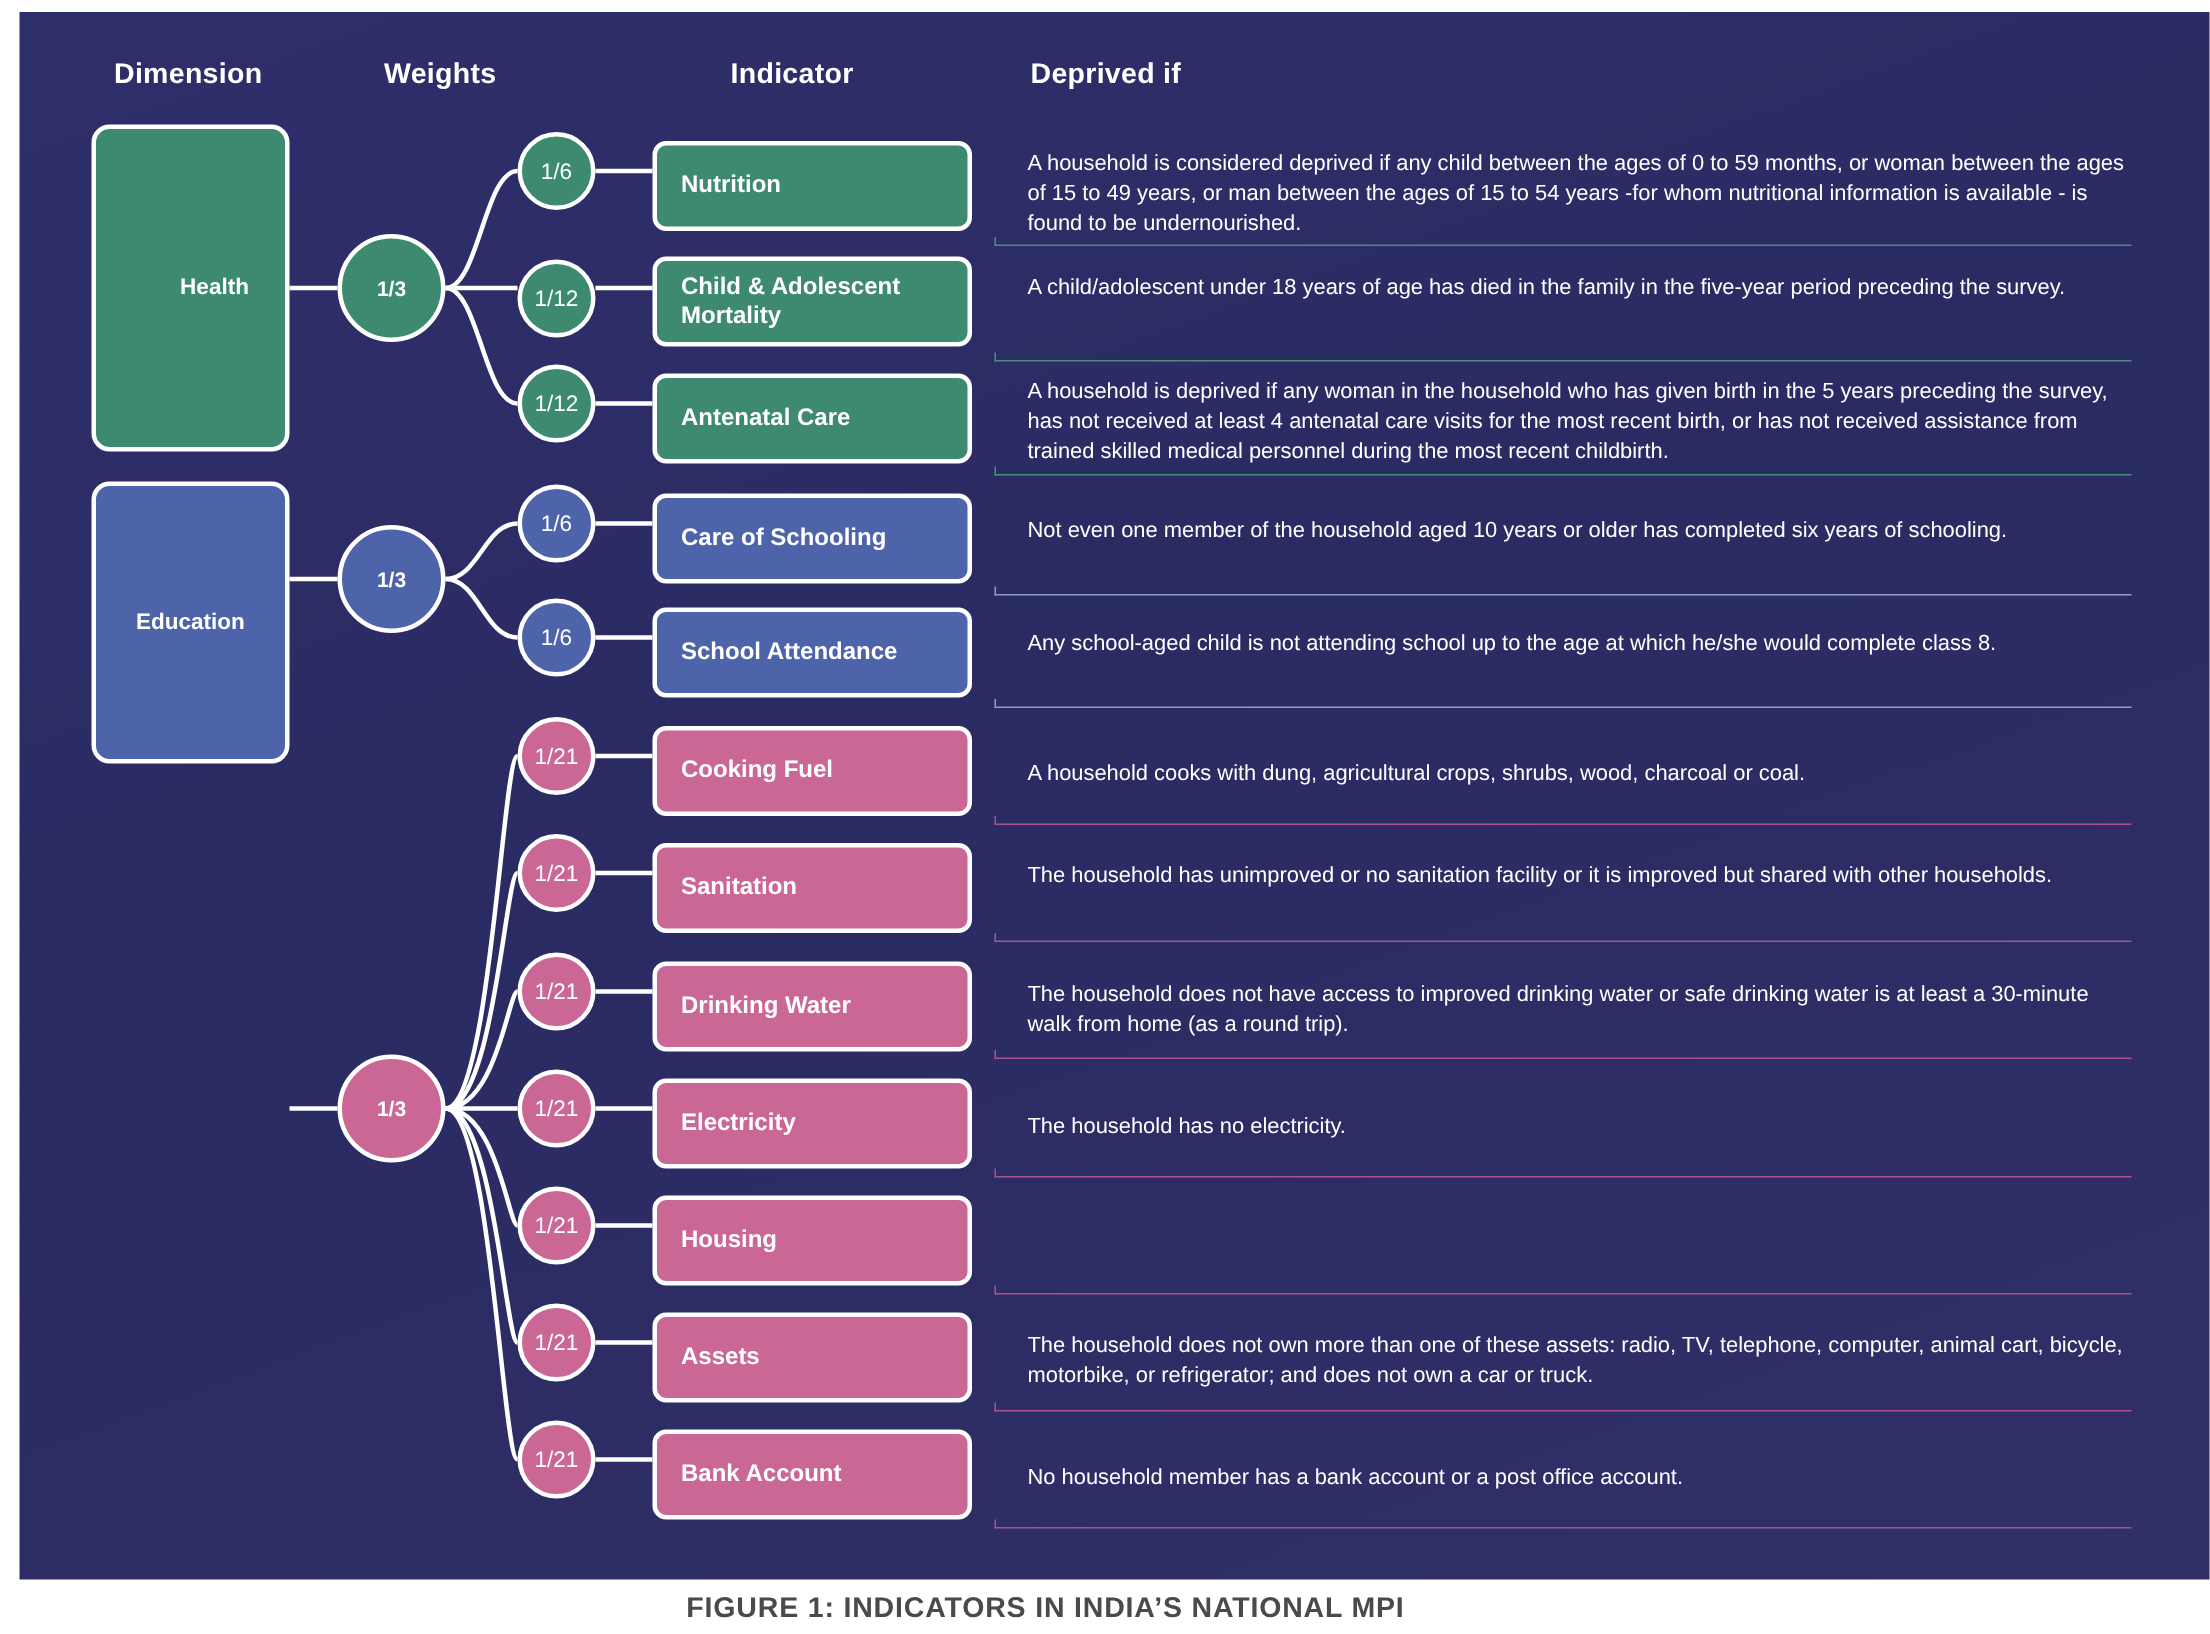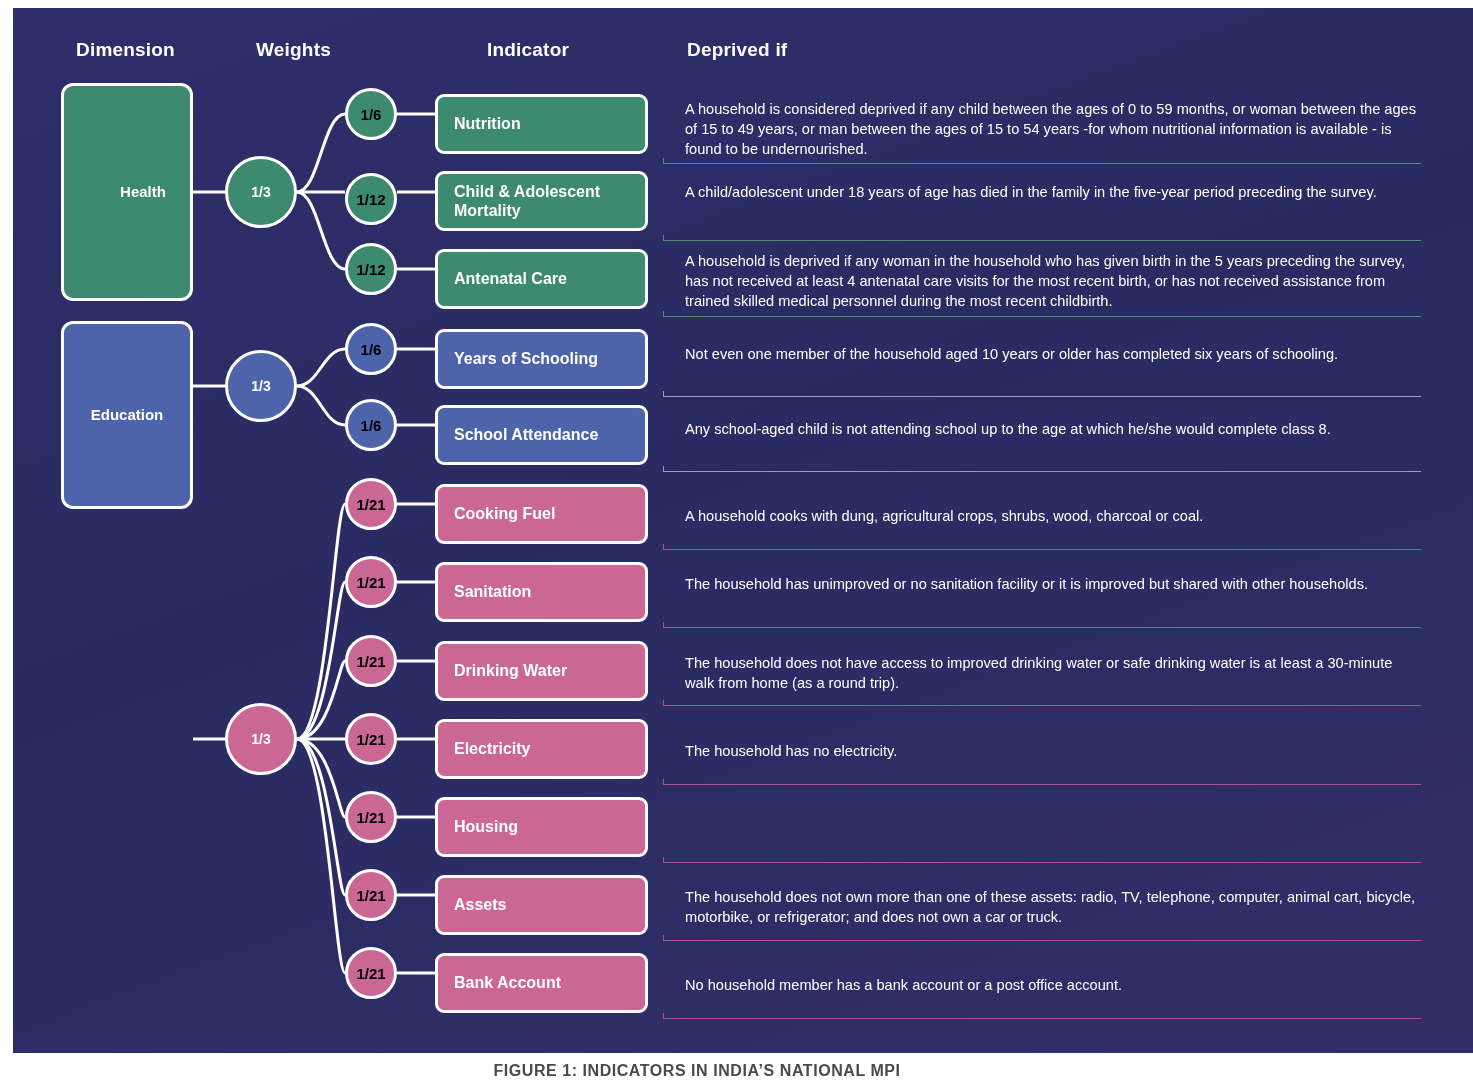--- a/index.html
+++ b/index.html
@@ -49,21 +49,21 @@
   }
   .w3-health{top:148px;background:#3d8a70;}
   .w3-education{top:342px;background:#4d63aa;}
   .w3-sol{top:695px;background:#cb6795;}
 
   
   .wsm{
     position:absolute;left:332px;width:52px;height:52px;border-radius:50%;
     border:3px solid #ffffff;box-sizing:border-box;
     display:flex;align-items:center;justify-content:center;
-    color:#000000;font-weight:bold;font-size:15px;
+    color:#ffffff;font-weight:normal;font-size:15px;
   }
 
   
   .ind{
     position:absolute;left:422px;width:213px;
     border:3px solid #ffffff;border-radius:9px;box-sizing:border-box;
     display:flex;align-items:center;padding-left:16px;
     color:#ffffff;font-weight:bold;font-size:16px;line-height:1.2;
   }
 
@@ -80,21 +80,21 @@
     position:absolute;left:650px;width:758px;height:1px;
   }
   .divider::before{
     content:"";position:absolute;left:0;top:-5px;width:1px;height:6px;
     background:inherit;
   }
 
   
   .caption{
     position:absolute;left:0;top:1062px;width:1394px;text-align:center;
-    color:#4a4a4a;font-size:16px;font-weight:bold;letter-spacing:.55px;
+    color:#4a4a4a;font-size:19px;font-weight:bold;letter-spacing:.55px;
   }
 </style>
 </head>
 <body>
 
 <div class="page">
   <div class="panel">
 
     <div class="hdr hdr-dimension">Dimension</div>
     <div class="hdr hdr-weights">Weights</div>
@@ -167,21 +167,21 @@
 
     <div class="wsm c-green" style="top:235px">1/12</div>
     <div class="ind c-green" style="top:241px;height:60px">
       <span>Antenatal Care</span>
     </div>
     <div class="desc" style="top:243px">A household is deprived if any woman in the household who has given birth in the 5 years preceding the survey, has not received at least 4 antenatal care visits for the most recent birth, or has not received assistance from trained skilled medical personnel during the most recent childbirth.</div>
     <div class="divider" style="top:308px;background:#4f8d78"></div>
 
     <div class="wsm c-blue" style="top:315px">1/6</div>
     <div class="ind c-blue" style="top:321px;height:60px">
-      <span>Years of Schooling</span>
+      <span>Care of Schooling</span>
     </div>
     <div class="desc" style="top:336px">Not even one member of the household aged 10 years or older has completed six years of schooling.</div>
     <div class="divider" style="top:388px;background:#8f9ccb"></div>
 
     <div class="wsm c-blue" style="top:391px">1/6</div>
     <div class="ind c-blue" style="top:397px;height:60px">
       <span>School Attendance</span>
     </div>
     <div class="desc" style="top:411px">Any school-aged child is not attending school up to the age at which he/she would complete class 8.</div>
     <div class="divider" style="top:463px;background:#8f9ccb"></div>

